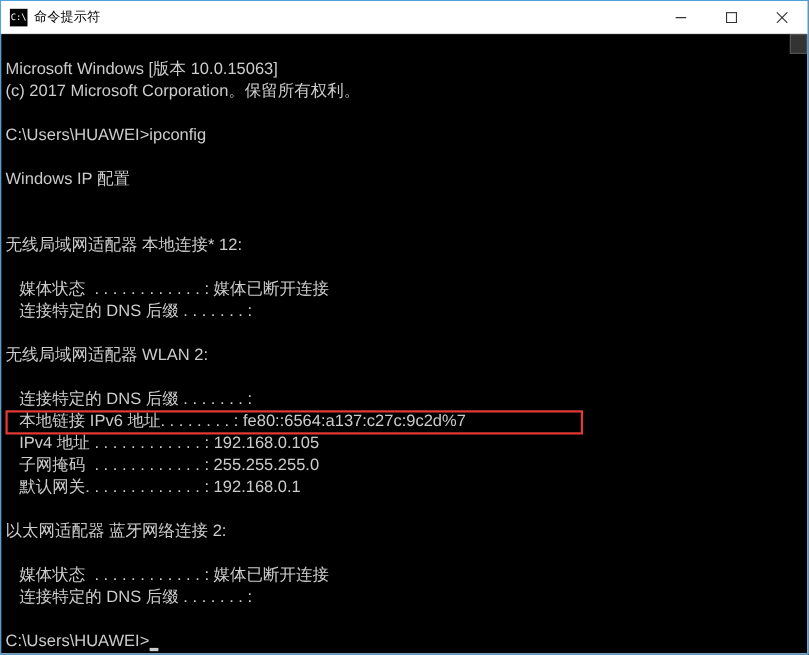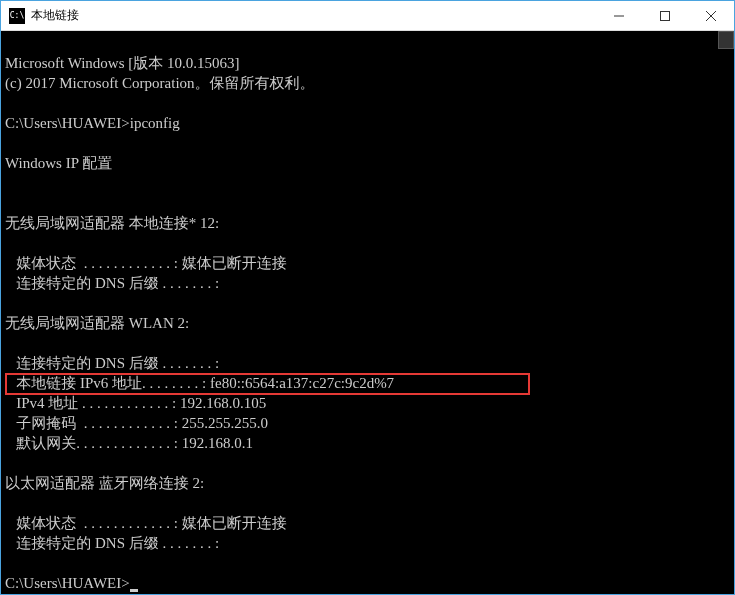--- a/index.html
+++ b/index.html
@@ -49,21 +49,21 @@
       justify-content: center;
       font-size: 10px;
       color: #333;
       cursor: default;
     }
     .titlebar-btn svg { width: 10px; height: 10px; }
     .console {
       flex: 1;
       background: #000;
       color: #ccc;
-      font-family: Liberation Serif, serif;
+      font-family: Liberation Sans, sans-serif;
       font-size: 15px;
       line-height: 20px;
       padding: 2px 4px;
       white-space: pre;
       overflow: hidden;
       position: relative;
     }
     .highlight-box {
       position: absolute;
       border: 2px solid #e53935;
@@ -85,21 +85,21 @@
       height: 18px;
       background: #333;
       border: 1px solid #555;
     }
   </style>
 </head>
 <body>
 
 <div class="titlebar">
   <span class="titlebar-icon">C:\</span>
-  <span class="titlebar-title">本地链接</span>
+  <span class="titlebar-title">命令提示符</span>
   <div class="titlebar-controls">
     <div class="titlebar-btn">
       <svg viewBox="0 0 10 10">
           <line x1="0" y1="5" x2="10" y2="5" stroke="#333" stroke-width="1"></line>
         </svg>
     </div>
     <div class="titlebar-btn">
       <svg viewBox="0 0 10 10">
           <rect x="0.5" y="0.5" width="9" height="9" fill="none" stroke="#333" stroke-width="1"></rect>
         </svg>

